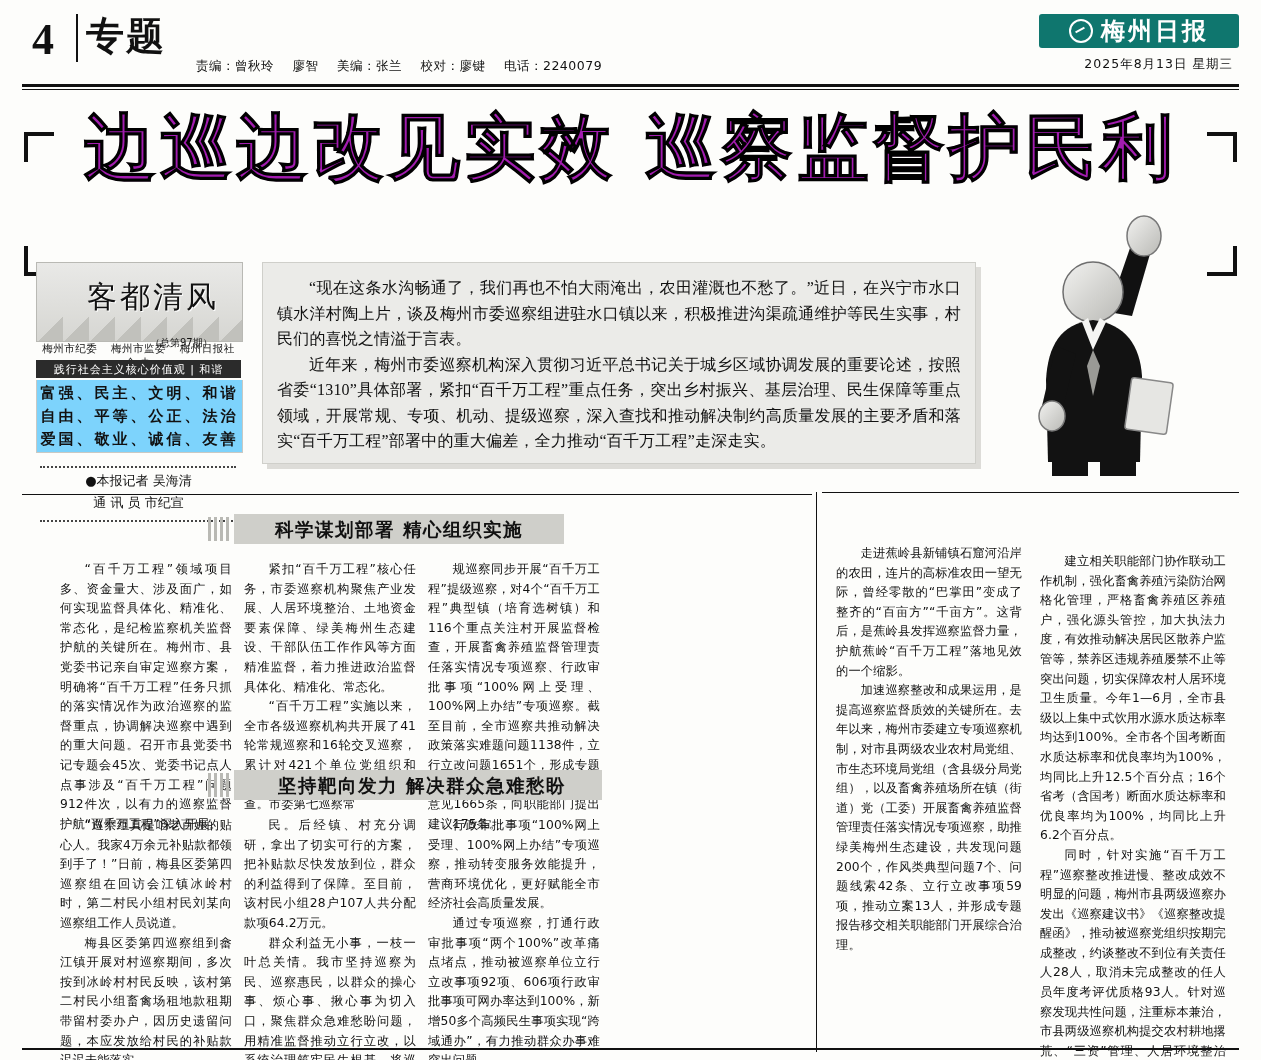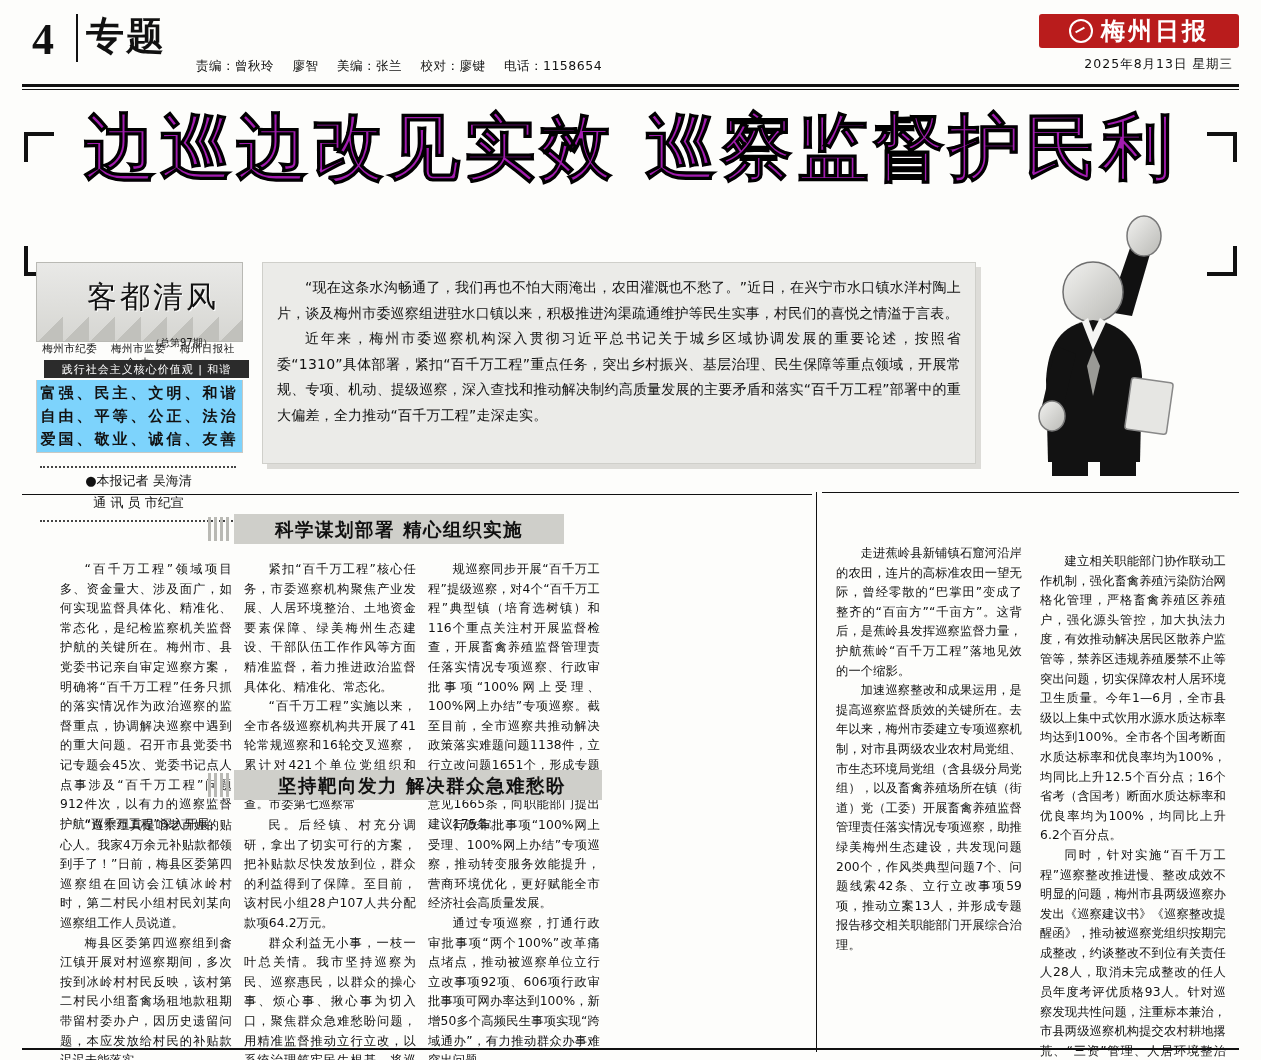--- a/index.html
+++ b/index.html
@@ -28,21 +28,21 @@
     font-size:38px;font-weight:bold;letter-spacing:2px;line-height:1.1;
     font-family:"DejaVu Sans",sans-serif;
   }
   .mh-credits{
     position:absolute;left:196px;top:58px;
     font-size:12.5px;letter-spacing:.5px;white-space:nowrap;
   }
   .mh-credits span{margin-right:14px;}
   .mh-logo{
     position:absolute;right:22px;top:14px;width:200px;height:34px;
-    background:#b91c1c;border-radius:3px;color:#fff;
+    background:#0f766e;border-radius:3px;color:#fff;
     display:flex;align-items:center;justify-content:center;
     font-size:24px;font-weight:bold;letter-spacing:3px;
   }
   .mh-logo .mark{
     display:inline-block;width:20px;height:20px;border:2px solid #fff;border-radius:50%;
     margin-right:8px;position:relative;
   }
   .mh-logo .mark:after{
     content:"";position:absolute;left:4px;top:8px;width:10px;height:2px;background:#fff;
     transform:rotate(-28deg);
@@ -96,21 +96,21 @@
     text-shadow:1px 1px 0 #fff;
   }
   .emblem-sub{
     position:absolute;left:0;top:80px;width:205px;text-align:center;
     font-size:10.5px;letter-spacing:.5px;
   }
   .emblem-sub span{margin:0 5px;}
   .emblem-band{
     position:absolute;left:0;top:98px;width:205px;height:18px;
     background:#2b2b2b;color:#fff;font-size:11px;
-    display:flex;align-items:center;justify-content:center;letter-spacing:1px;margin-left:8px;
+    display:flex;align-items:center;justify-content:center;letter-spacing:1px;
   }
   .emblem-values{
     position:absolute;left:0;top:118px;width:205px;height:72px;
     background:#7dd3fc;border:1px solid #c9c9c4;border-top:none;
     display:flex;flex-direction:column;justify-content:center;
   }
   .emblem-values div{
     text-align:center;font-size:15px;font-weight:bold;letter-spacing:3px;line-height:23px;
     font-family:"Liberation Serif",serif;
   }
@@ -123,22 +123,23 @@
   }
 
   
   .leadbox{
     position:absolute;left:262px;top:262px;width:712px;height:200px;
     background:#ebebe8;border:1px solid #cfcfca;
     box-shadow:5px 5px 0 #dddcd8;
   }
   .leadbox .inner{
     position:absolute;left:14px;top:12px;right:14px;bottom:10px;
-    font-size:14px;line-height:25.5px;text-align:justify;
+    font-size:16px;line-height:25.5px;text-align:justify;
     letter-spacing:.2px;
+    font-family:Liberation Serif, serif;
   }
   .leadbox p{margin:0;text-indent:2em;}
 
   
   .mascot{position:absolute;left:990px;top:200px;width:230px;height:280px;}
 
   
   .bandtitle{
     position:absolute;height:30px;
     background:#cfcfca;
@@ -165,21 +166,21 @@
 
   <div class="masthead">
     <div class="mh-pagenum">4</div>
     <div class="mh-divider"></div>
     <div class="mh-section">专题</div>
     <div class="mh-credits">
       <span>责编：曾秋玲</span>
       <span>廖智</span>
       <span>美编：张兰</span>
       <span>校对：廖键</span>
-      <span>电话：1158654</span>
+      <span>电话：2240079</span>
     </div>
     <div class="mh-logo">
       <span class="mark"></span>
       <span>梅州日报</span>
     </div>
     <div class="mh-date">2025年8月13日   星期三</div>
     <div class="mh-rule"></div>
     <div class="mh-rule2"></div>
   </div>
 

